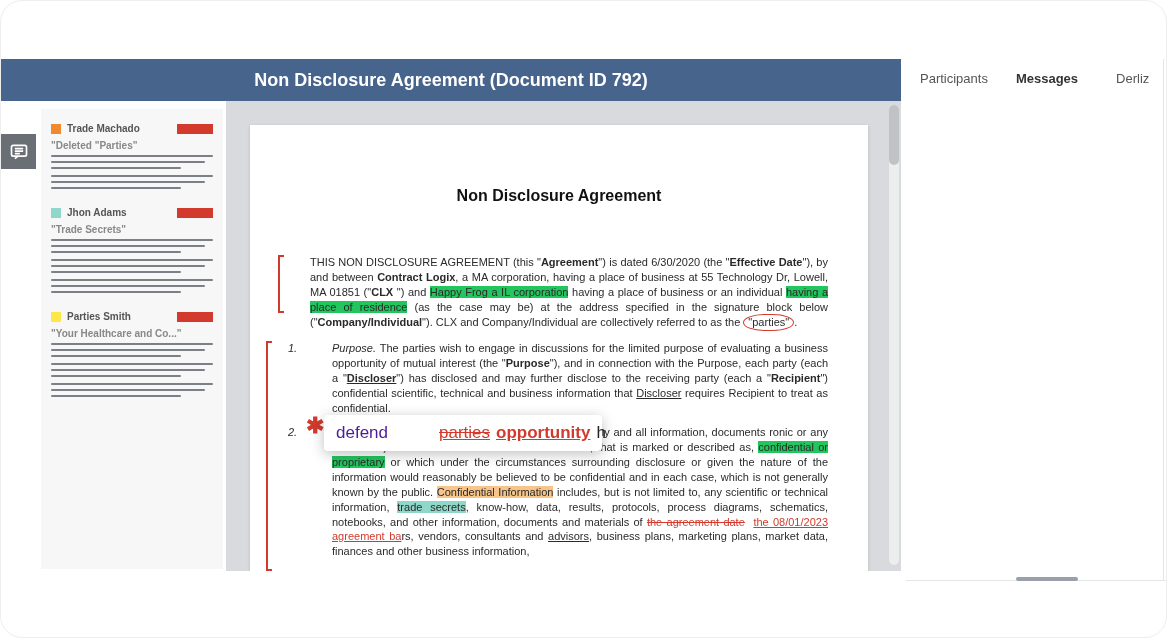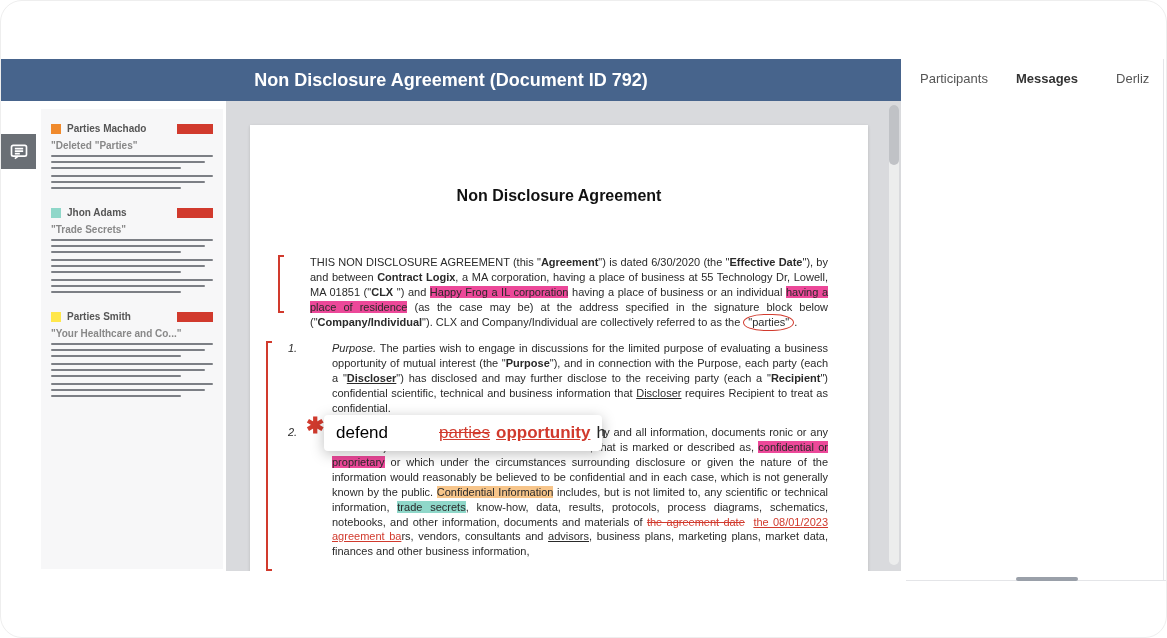--- a/index.html
+++ b/index.html
@@ -42,34 +42,34 @@
   .page {
     position: absolute; left: 24px; top: 24px; width: 618px; height: 700px;
     background: #fff; padding: 28px 40px 40px 40px; font-size: 11px; color: #2a2a2a;
     box-shadow: 0 1px 3px rgba(0,0,0,.15);
   }
   .doc-title { text-align:center; font-size: 16px; font-weight: 700; margin: 34px 0 50px; color:#111; }
   .para { text-align: justify; line-height: 1.35; margin-bottom: 10px; position:relative; }
   .list { padding-left: 26px; }
   .num { position:absolute; left:-18px; top:0; font-style:italic; }
   .bracket-red { position:absolute; left:-30px; width:6px; border-left:2px solid #d13a2d; border-top:2px solid #d13a2d; border-bottom:2px solid #d13a2d; }
-  .hl-yellow { background:#ec4899; }
+  .hl-yellow { background:#22c55e; }
   .hl-orange { background:#f7c58a; }
   .hl-teal { background:#8fd7c9; }
   .strike-red { color:#d13a2d; text-decoration: line-through; }
   .ins-red { color:#d13a2d; text-decoration: underline; }
   .underline { text-decoration: underline; }
   .circle-anno { display:inline-block; border:1.5px solid #d13a2d; border-radius:50%/60%; padding:0 4px; }
   
   .float-edit {
     position:absolute; left:74px; top:290px; width:278px; height:36px;
     background:#fff; border-radius:4px; box-shadow:0 3px 14px rgba(0,0,0,.25);
     display:flex; align-items:center; padding:0 12px; font-size:17px; gap:6px;
   }
-  .float-edit .w1 { color:#000000; }
+  .float-edit .w1 { color:#4c1d95; }
   .float-edit .w2 { text-decoration: line-through underline; text-decoration-color:#d13a2d; color:#d13a2d;margin-left:45px; }
   .float-edit .w3 { color:#d13a2d; font-weight:600; text-decoration: underline; }
   .float-edit .w4 { color:#222; }
   .caret { width:2px; height:22px; background:#e08a2a; margin-left:-2px; }
   .asterisk { position:absolute; left:56px; top:288px; font-size:22px; color:#d13a2d; font-weight:bold; }
 
   .right-panel {
     position: absolute; left: 905px; top: 58px; width: 260px; height: 522px;
     display:flex; flex-direction:row;
   }
@@ -107,21 +107,21 @@
       <line x1="7" y1="11" x2="17" y2="11"></line>
       <line x1="7" y1="14" x2="13" y2="14"></line>
   </svg>
 </div>
 
 <div class="review-panel">
   <div>
     <div class="reviewer">
       <span class="reviewer-name">
           <span class="swatch" style="background:#f08a2c"></span>
-          <span>Parties Machado</span>
+          <span>Trade Machado</span>
         </span>
       <span class="redbar"></span>
     </div>
     <div class="comment-title">"Deleted "Parties"</div>
     <div class="comment-lines">
         <div></div>
         <div></div>
         <div></div>
       </div>
     <div class="comment-lines" style="margin-top:6px">

